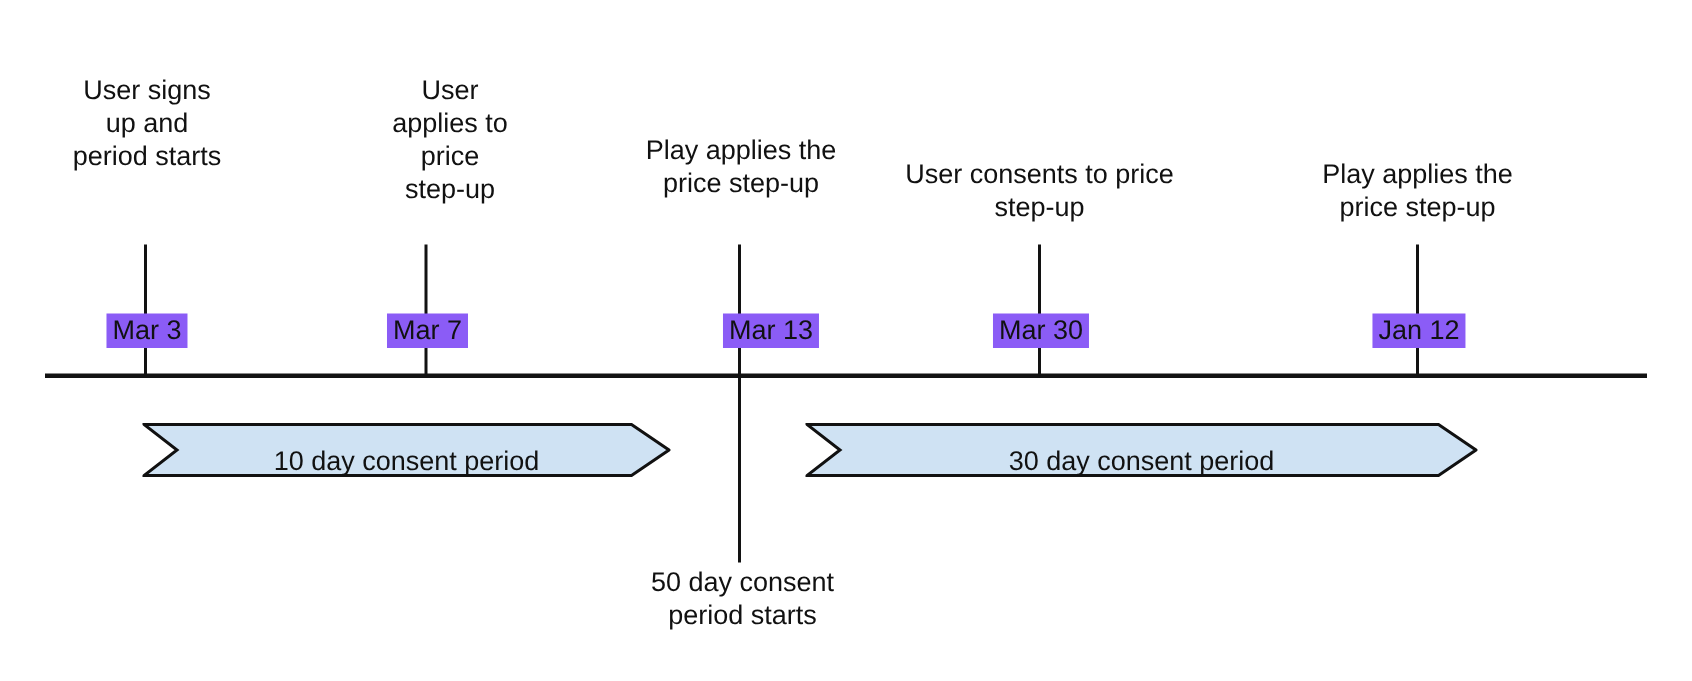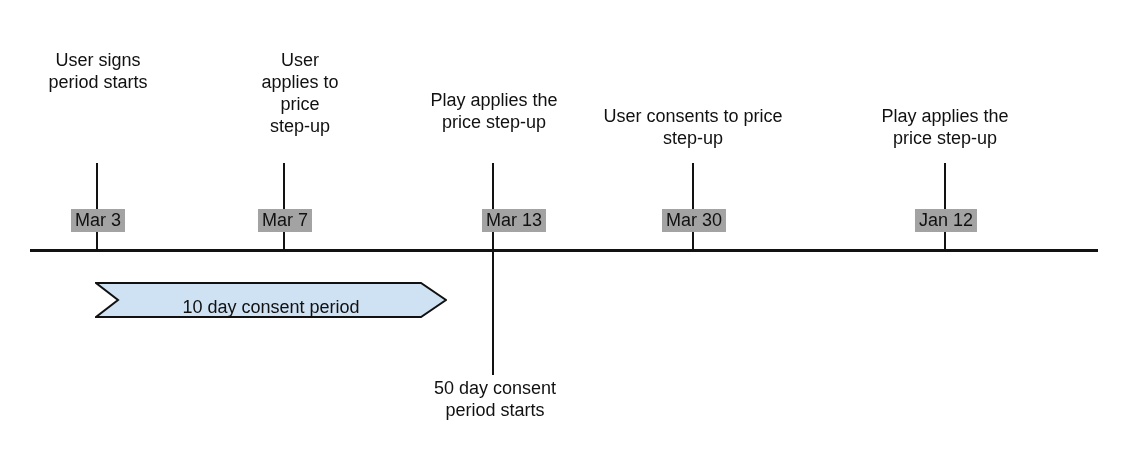--- a/index.html
+++ b/index.html
@@ -30,21 +30,21 @@
   .t1 { left: 96px; }
   .t2 { left: 283px; }
   .t3 { left: 492px; height: 212px; } 
   .t4 { left: 692px; }
   .t5 { left: 944px; }
   
   .date {
     position: absolute;
     top: 209px;
     transform: translateX(-50%);
-    background: #a3a3a3;
+    background: #8b5cf6;
     font-size: 18px;
     line-height: 23px;
     height: 23px;
     padding: 0 4px;
     white-space: nowrap;
     z-index: 3;
   }
   .d1 { left: 98px; }
   .d2 { left: 285px; }
   .d3 { left: 494px; margin-left: 20px; }
@@ -90,20 +90,21 @@
     white-space: nowrap;
   }
 </style>
 </head>
 <body>
 
 <div class="canvas">
 
   <div class="caption c1">
     <span>User signs</span>
+    <span>up and</span>
     <span>period starts</span>
   </div>
   <div class="caption c2">
     <span>User</span>
     <span>applies to</span>
     <span>price</span>
     <span>step-up</span>
   </div>
   <div class="caption c3">
     <span>Play applies the</span>
@@ -131,19 +132,25 @@
   <div class="date d3">Mar 13</div>
   <div class="date d4">Mar 30</div>
   <div class="date d5">Jan 12</div>
 
   <div class="arrow a1">
     <svg viewBox="0 0 352 36" preserveAspectRatio="none">
       <polygon points="1,1 326,1 351,18 326,35 1,35 23,18" fill="#cfe2f3"></polygon>
     </svg>
     <span class="arrow-label">10 day consent period</span>
   </div>
+  <div class="arrow a2">
+    <svg viewBox="0 0 448 36" preserveAspectRatio="none">
+      <polygon points="1,1 422,1 447,18 422,35 1,35 23,18" fill="#cfe2f3"></polygon>
+    </svg>
+    <span class="arrow-label">30 day consent period</span>
+  </div>
 
   <div class="caption c6">
     <span>50 day consent</span>
     <span>period starts</span>
   </div>
 
 </div>
 
 </body></html>

